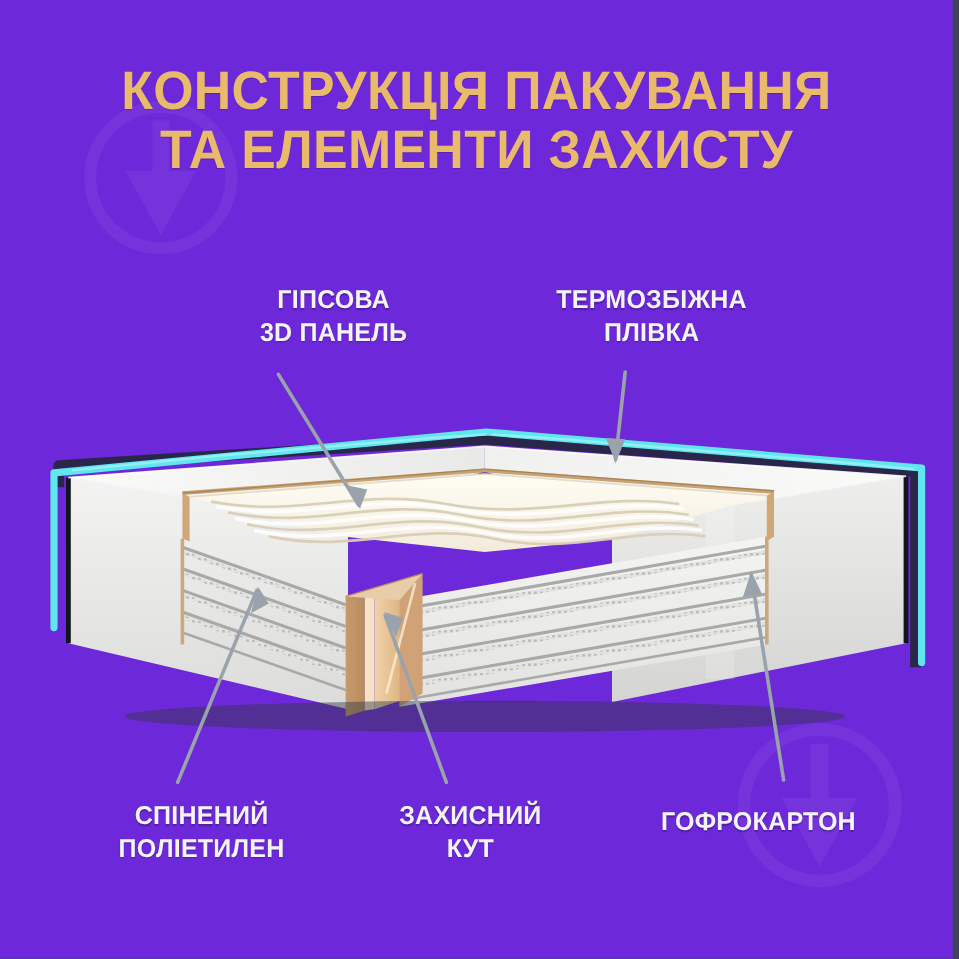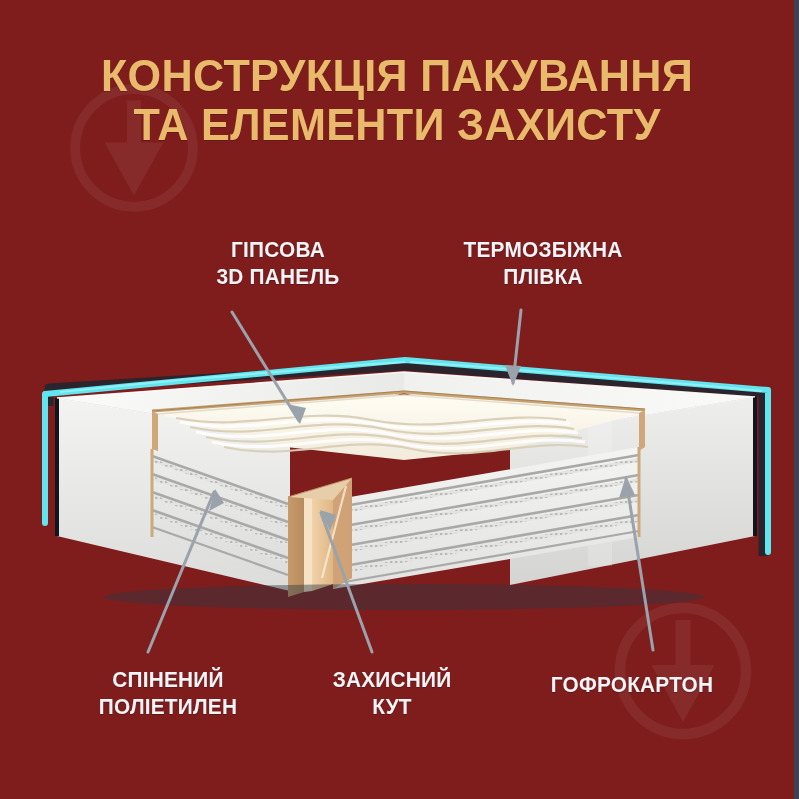--- a/index.html
+++ b/index.html
@@ -6,21 +6,21 @@
   html,body{margin:0;padding:0;}
   body{
     width:799px;height:799px;
     background:#3b4552;
     font-family:"Liberation Sans", sans-serif;
     overflow:hidden;
     position:relative;
   }
   #stage{
     position:absolute;left:0;top:0;width:794px;height:799px;
-    background:#7f1d1d;
+    background:#6d28d9;
   }
 
   
   .wm{
     position:absolute;
     opacity:.055;
     pointer-events:none;
   }
   .wm svg{display:block;}
 

